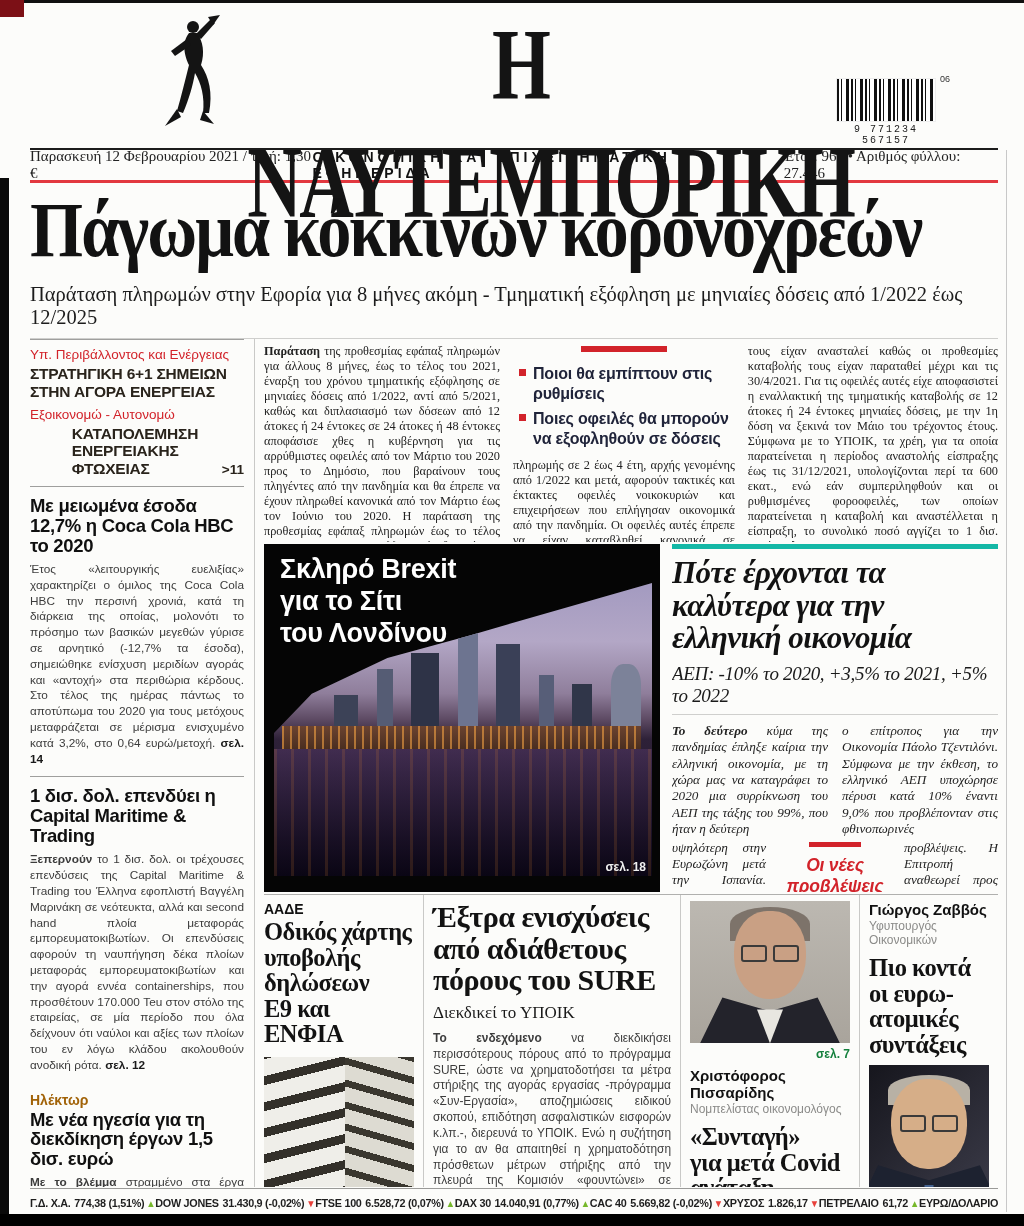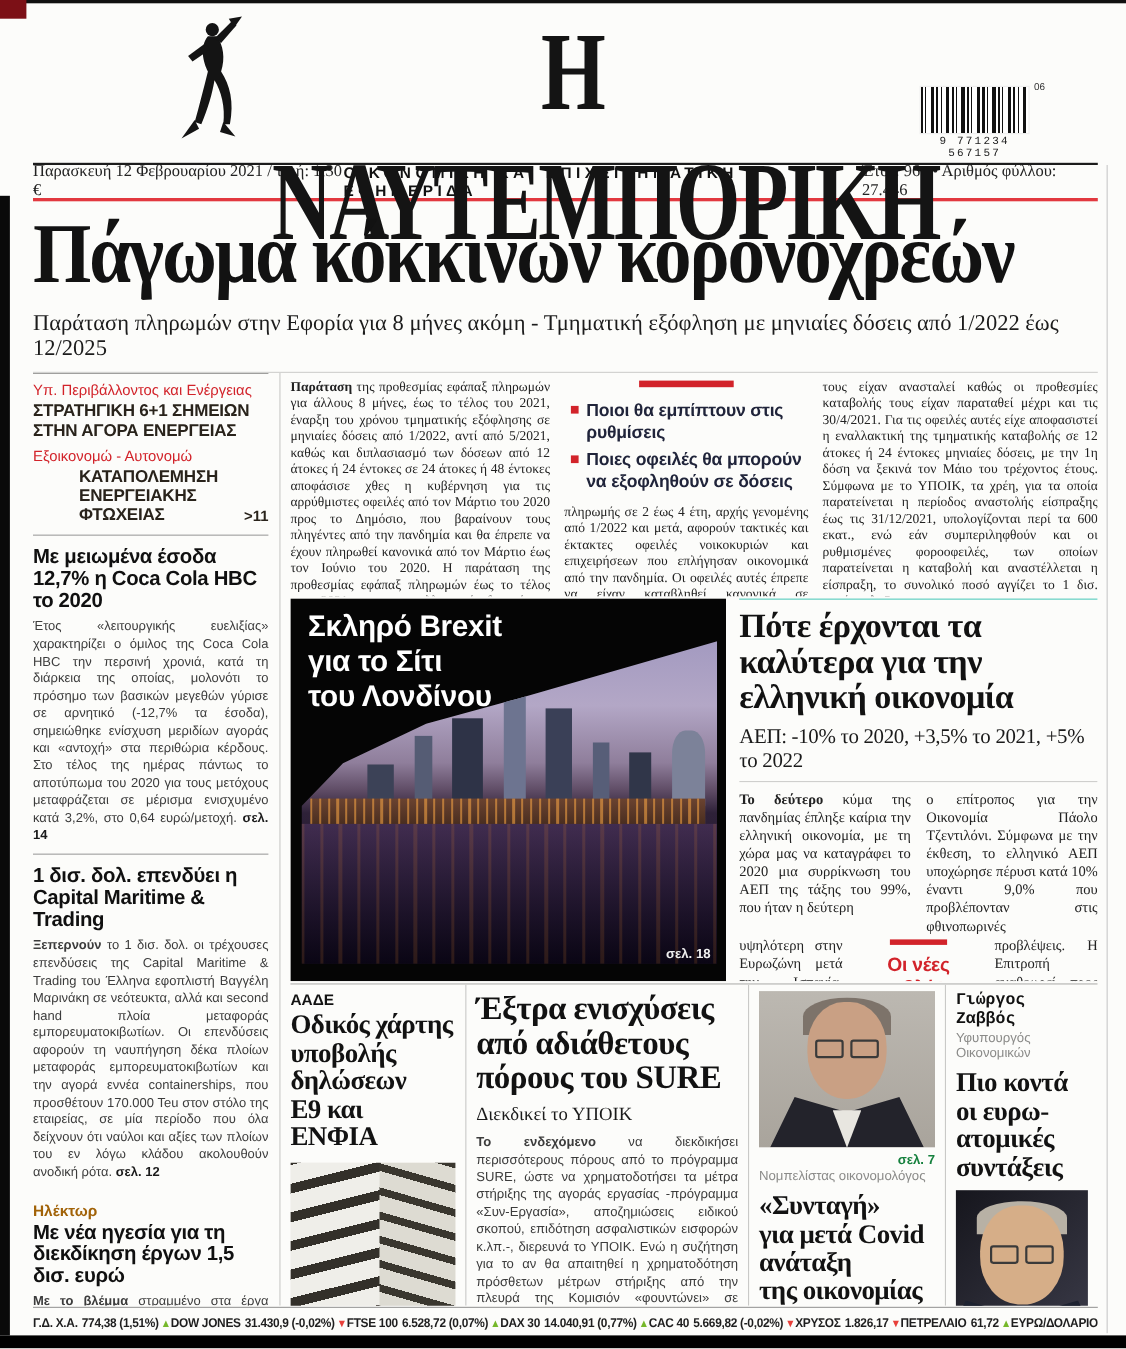--- a/index.html
+++ b/index.html
@@ -87,21 +87,21 @@
   .bx7{width:20px;height:44%;background:#303649;}
   .bx8{width:30px;height:62%;background:#7c8299;border-radius:40% 40% 0 0/30% 30% 0 0;}
   .bx-band{position:absolute;left:2%;right:3%;bottom:39%;height:7%;
     background:repeating-linear-gradient(90deg,rgba(255,170,70,.55) 0 2px,rgba(0,0,0,0) 2px 8px),linear-gradient(to top,#4a2e20,#6b4330);}
   .bx-reflect{position:absolute;left:0;right:0;top:61%;bottom:0;
     background:repeating-linear-gradient(90deg,rgba(222,130,45,.16) 0 3px,rgba(0,0,0,0) 3px 17px),linear-gradient(to bottom,rgba(90,60,110,.45),rgba(8,4,18,.85));}
   .bx-title{position:absolute;left:16px;top:10px;color:#fff;font-weight:bold;font-size:27px;line-height:1.18;letter-spacing:-.3px;}
   .bx-page{position:absolute;right:14px;bottom:18px;color:#f0f0f0;font-weight:bold;font-size:12px;}
 
   
-  .economy{flex:1;border-top:1px solid #14b8a6;padding-top:6px;overflow:hidden;}
+  .economy{flex:1;border-top:5px solid #14b8a6;padding-top:6px;overflow:hidden;font-style:italic;}
   .eco-head{font-family:"Liberation Serif","DejaVu Serif",serif;font-weight:bold;font-size:31px;line-height:1.05;letter-spacing:-.5px;color:#121212;margin:2px 0 8px 0;}
   .eco-deck{font-family:"Liberation Serif","DejaVu Serif",serif;font-size:19px;color:#1a1a1a;padding-bottom:7px;border-bottom:1px solid #cfcfcd;margin-bottom:8px;letter-spacing:-.3px;}
   .eco-txt{font-family:"Liberation Serif","DejaVu Serif",serif;font-size:13.2px;line-height:1.24;color:#222;margin:0;}
   .eco-band1{display:grid;grid-template-columns:1fr 1fr;gap:14px;}
   .eco-band2{display:grid;grid-template-columns:1fr 118px 1fr;gap:10px;margin-top:2px;}
   .eco-inset{text-align:center;padding-top:2px;}
   .eco-inset-dash{width:52px;height:5px;background:#d2232a;margin:0 auto 8px auto;}
   .eco-inset-txt{color:#d2232a;font-weight:bold;font-size:17.5px;line-height:1.2;letter-spacing:-.2px;}
 
   
@@ -307,29 +307,30 @@
             <div class="piss-hair"></div>
             <div class="head-sh piss-head"></div>
             <div class="glasses piss-glasses">
                 <span></span>
                 <span></span>
               </div>
             <div class="suit piss-suit"></div>
             <div class="shirt"></div>
           </div>
           <div class="c-pageref">σελ. 7</div>
+          <div class="p-name">Χριστόφορος Πισσαρίδης</div>
           <div class="p-role">Νομπελίστας οικονομολόγος</div>
           <div class="c-head-serif preline">«Συνταγή»
 για μετά Covid
 ανάταξη
 της οικονομίας</div>
         </div>
 
         <div class="c-sec c-div c-zav">
-          <div class="p-name" style="margin-top:0;font-family:Liberation Mono, monospace;">Γιώργος Ζαββός</div>
+          <div class="p-name" style="margin-top:0;">Γιώργος Ζαββός</div>
           <div class="p-role">Υφυπουργός Οικονομικών</div>
           <div class="c-head-serif preline">Πιο κοντά
 οι ευρω-
 ατομικές
 συντάξεις</div>
           <div class="port port-zav">
             <div class="zav-hair"></div>
             <div class="head-sh zav-head"></div>
             <div class="glasses zav-glasses">
                 <span></span>

